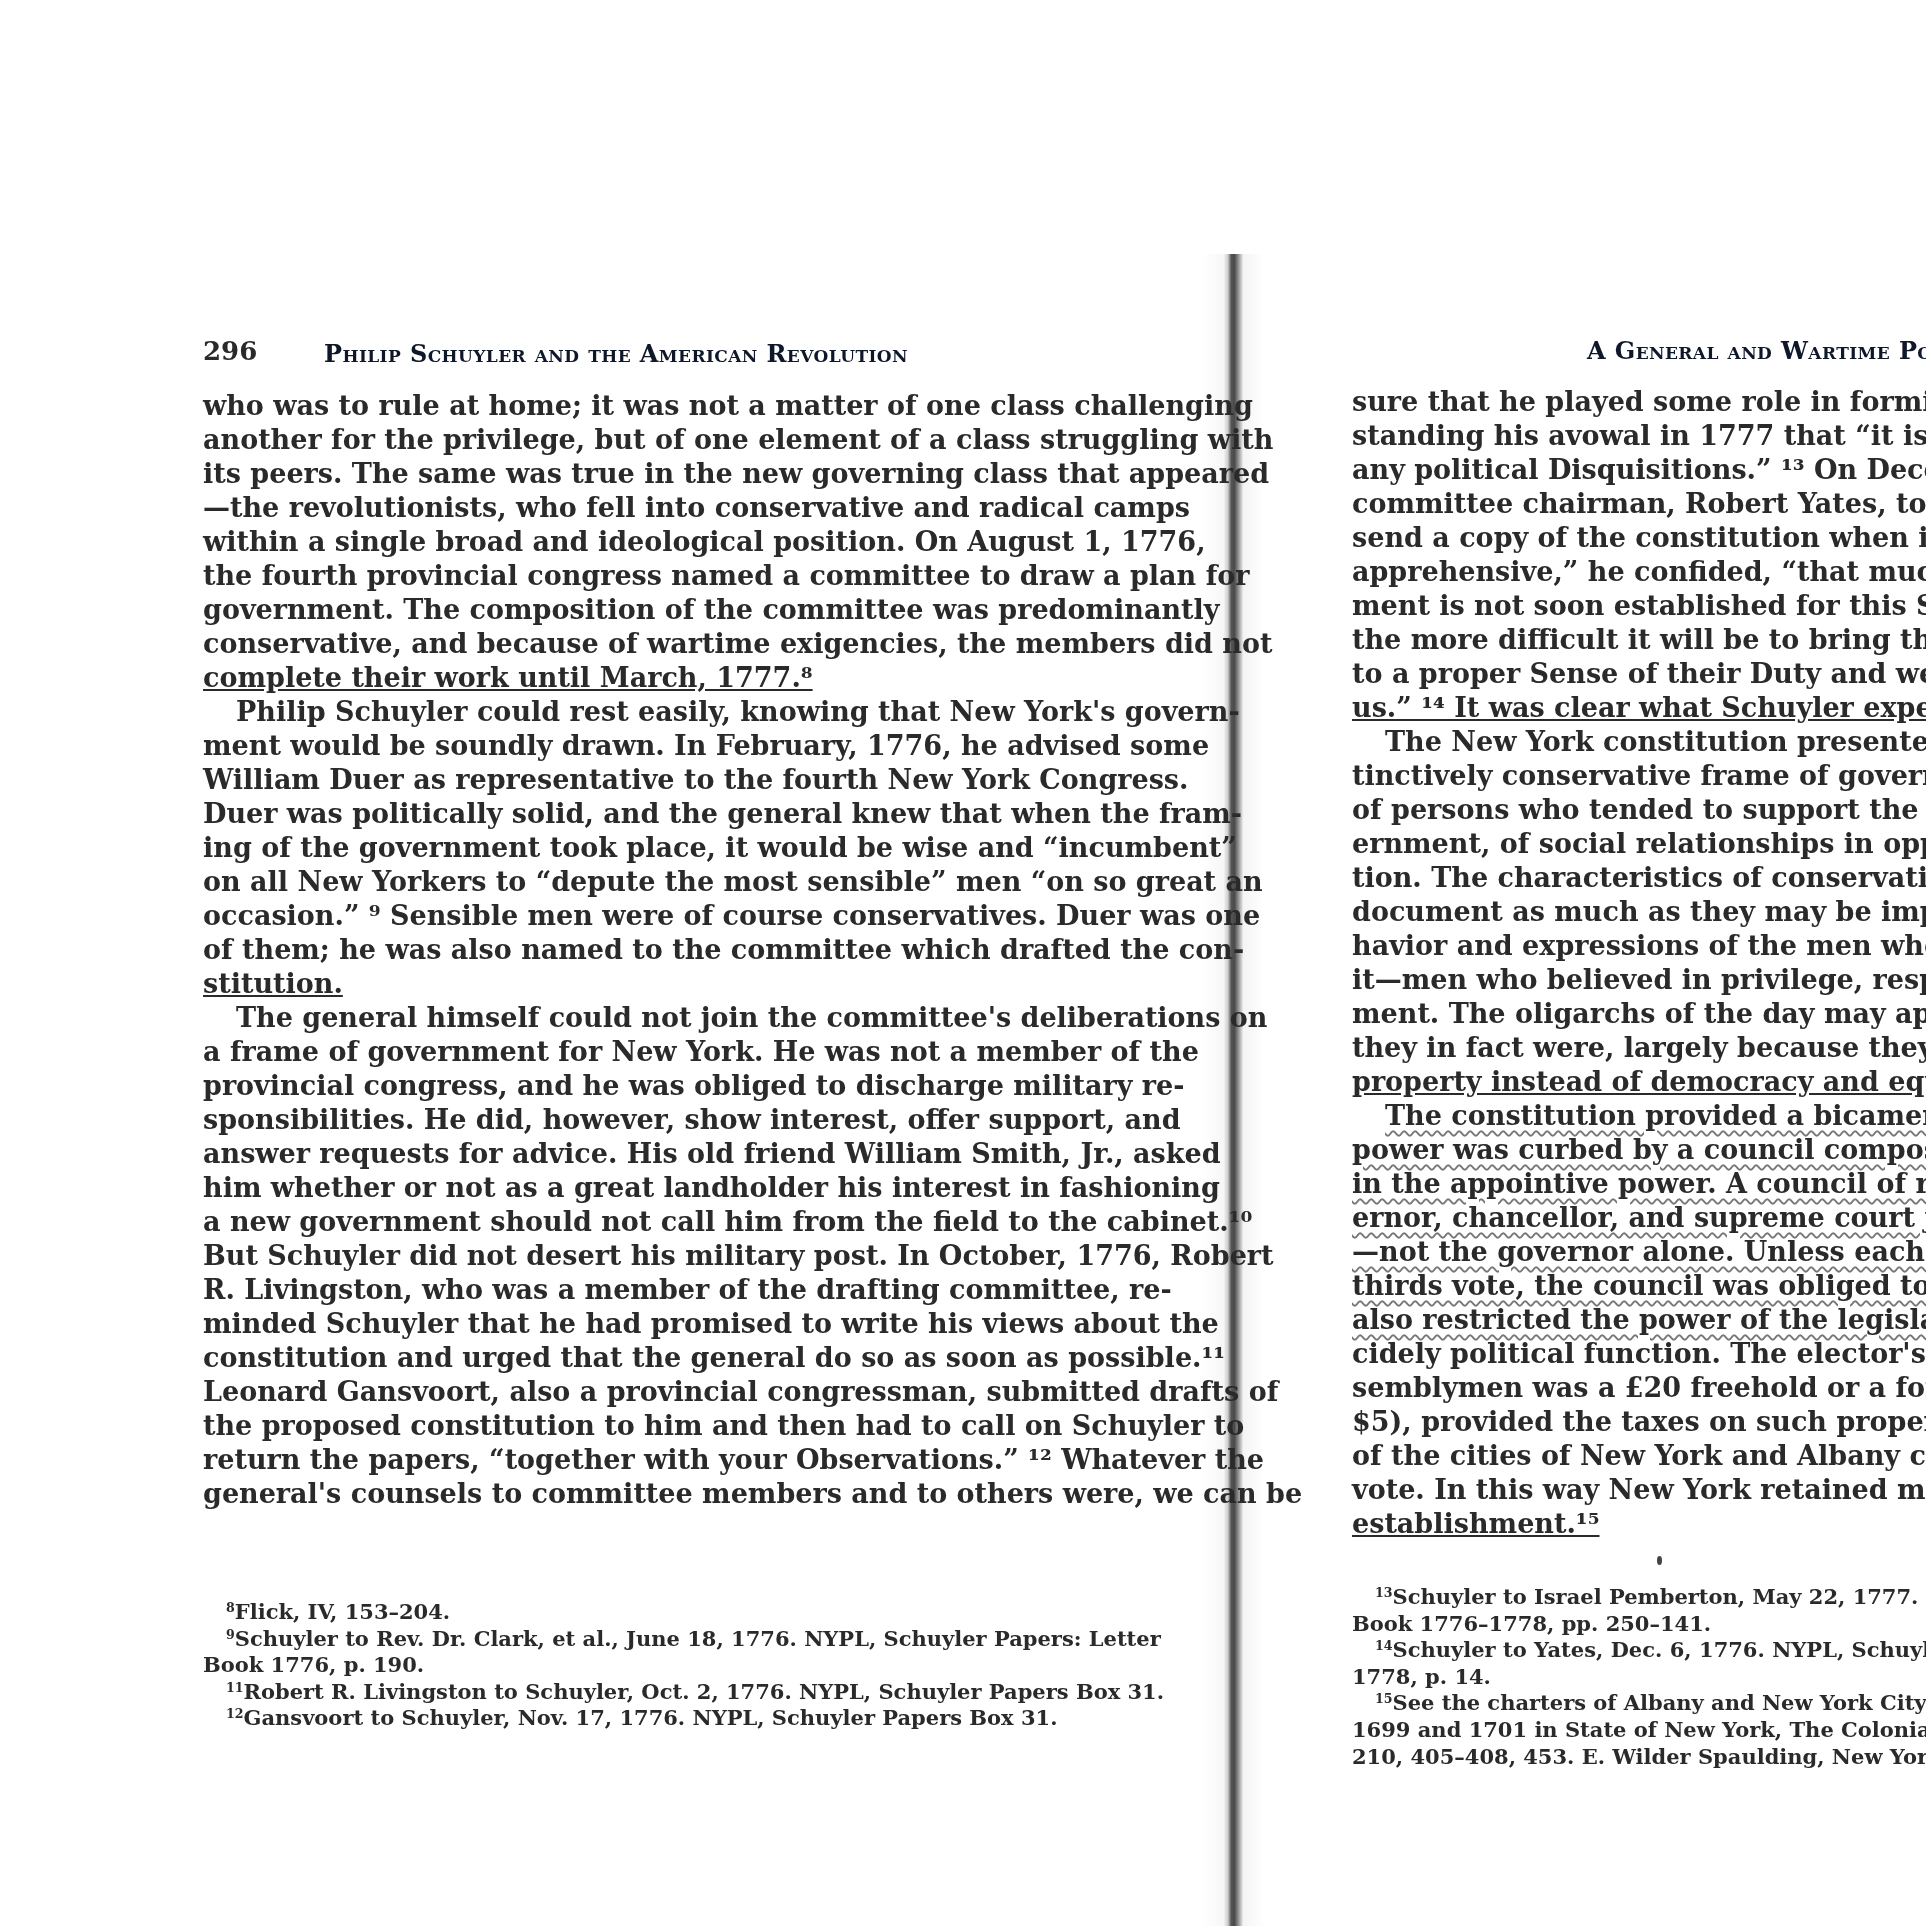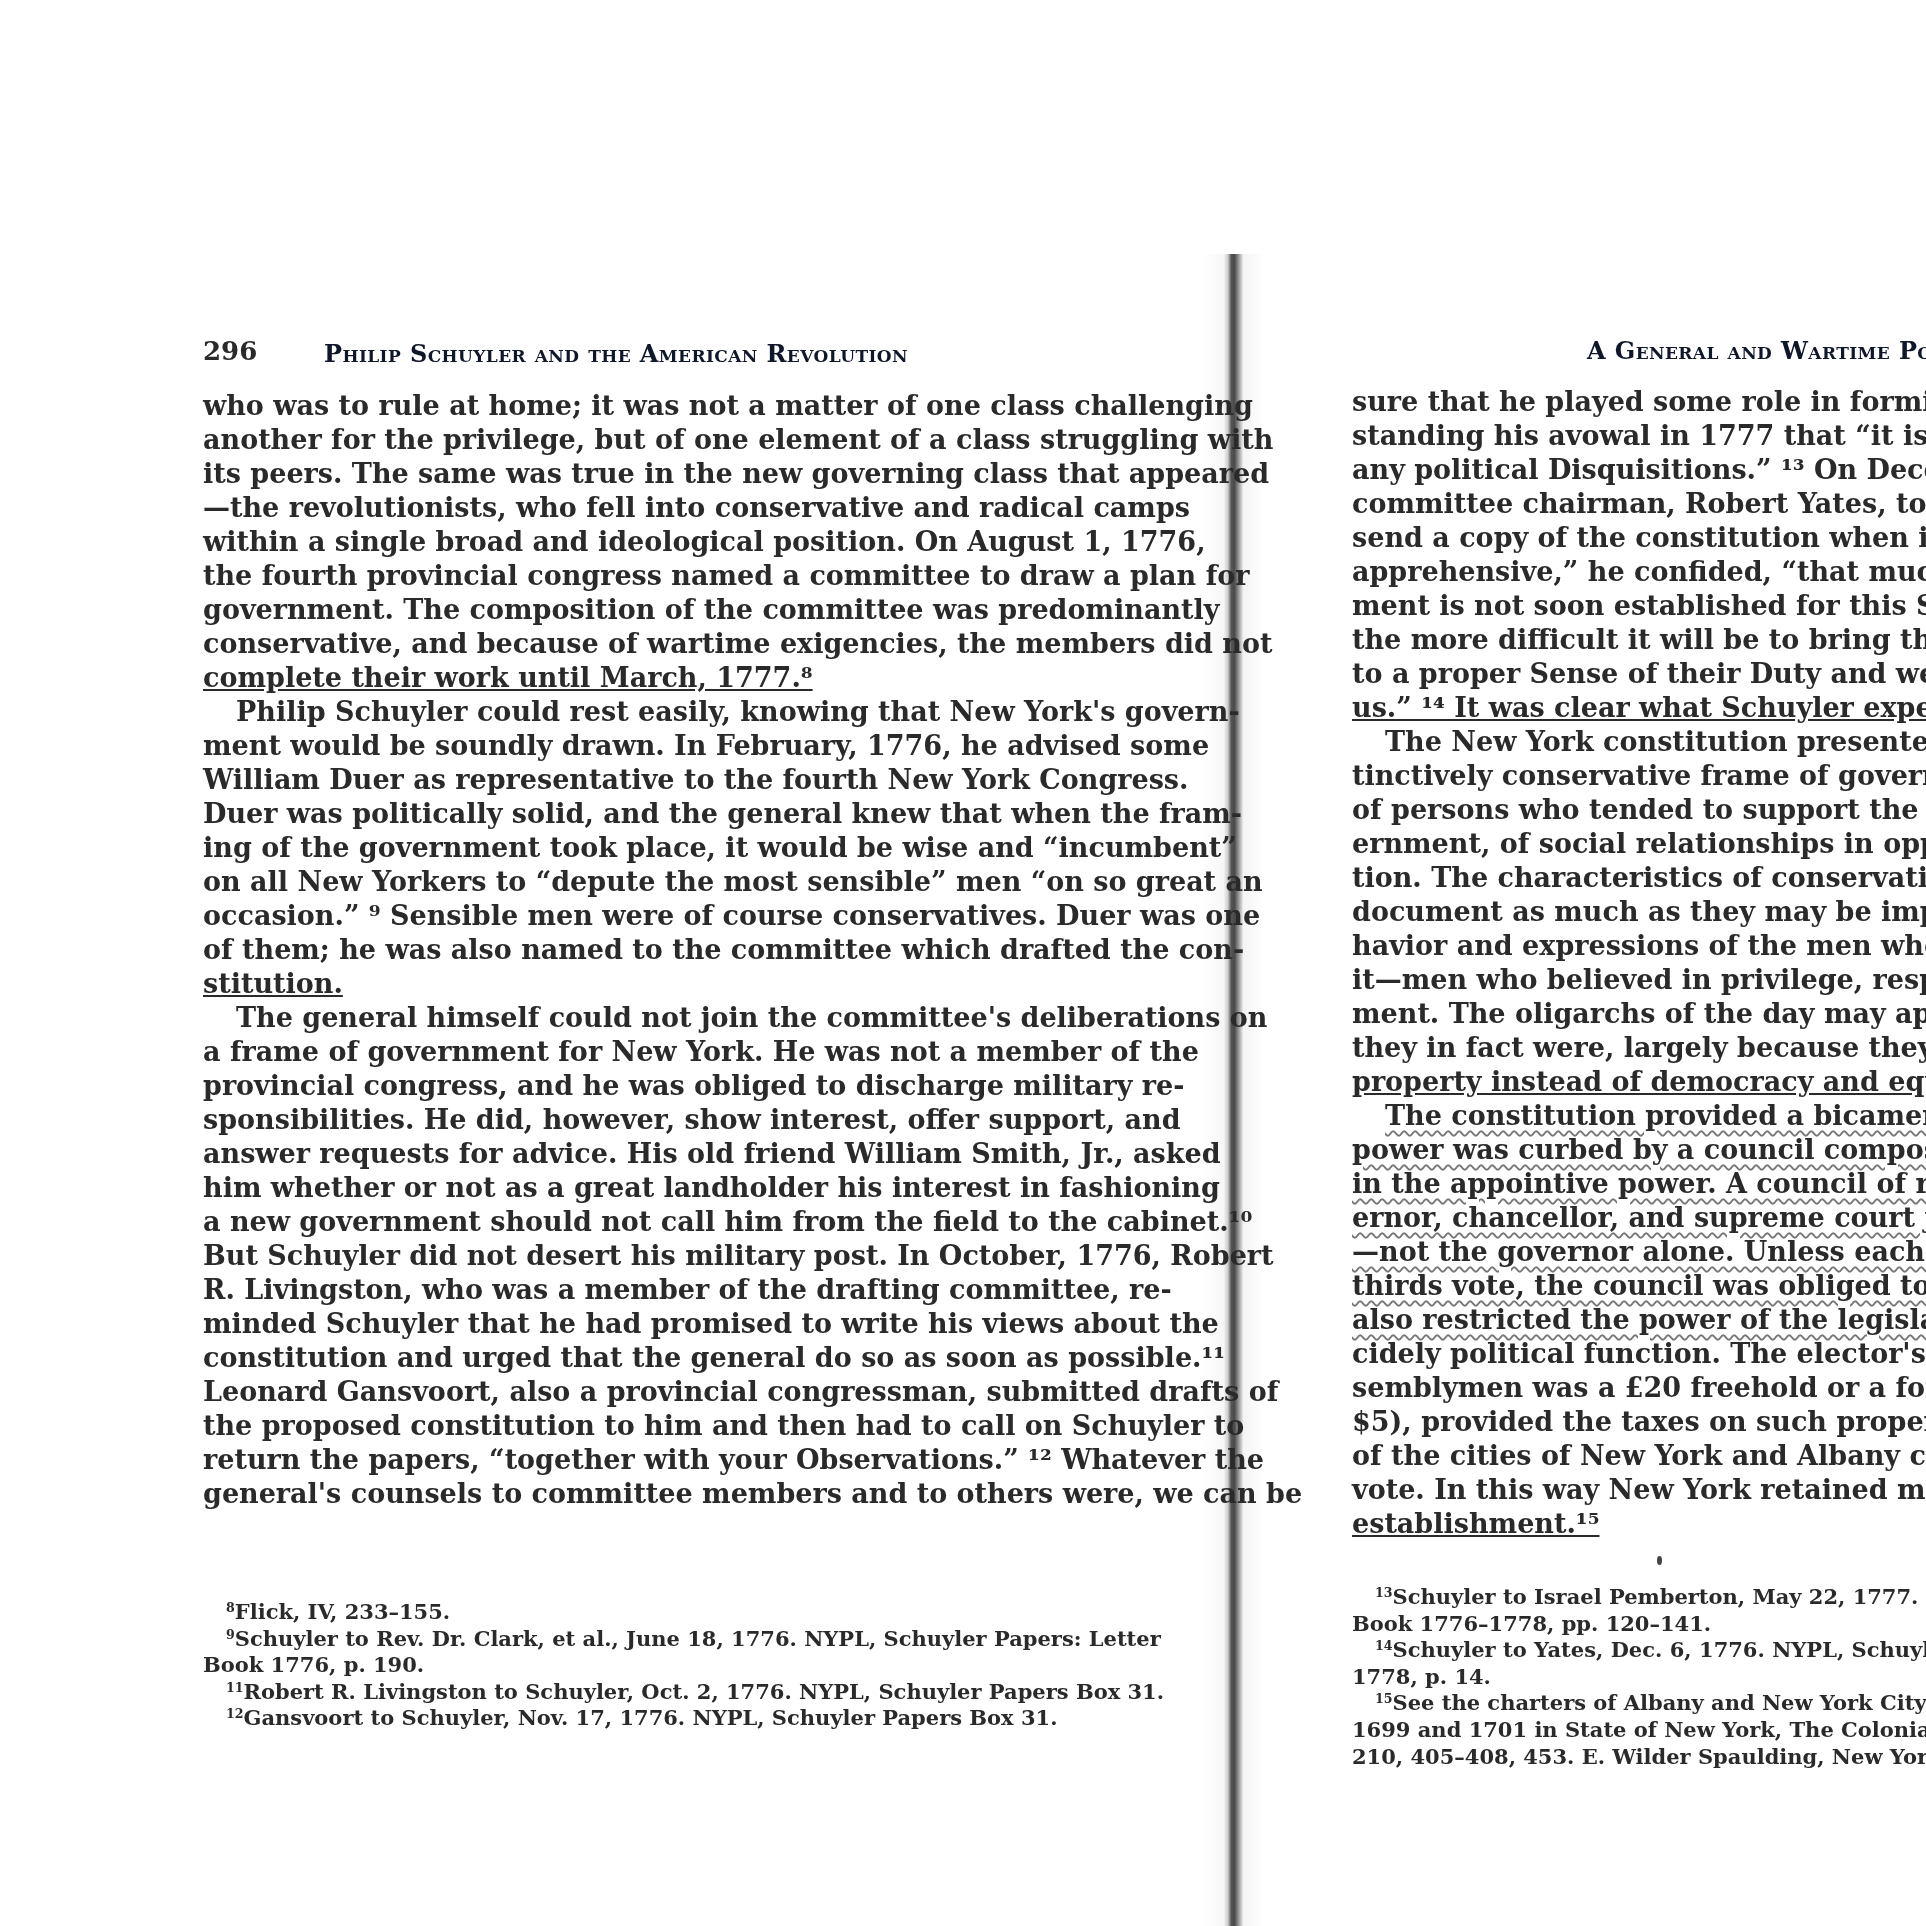--- a/index.html
+++ b/index.html
@@ -65,21 +65,21 @@
       <span class="line">R. Livingston, who was a member of the drafting committee, re-</span>
       <span class="line">minded Schuyler that he had promised to write his views about the</span>
       <span class="line">constitution and urged that the general do so as soon as possible.¹¹</span>
       <span class="line">Leonard Gansvoort, also a provincial congressman, submitted drafts of</span>
       <span class="line">the proposed constitution to him and then had to call on Schuyler to</span>
       <span class="line">return the papers, “together with your Observations.” ¹² Whatever the</span>
       <span class="line">general's counsels to committee members and to others were, we can be</span>
     </div>
   <div class="fn-block" id="left-fn" style="left:203px; top:1599px; width:907px;">
       <div class="fn">
-        <span class="l first last"><sup>8</sup><span>Flick, IV, 233–155.</span></span>
+        <span class="l first last"><sup>8</sup><span>Flick, IV, 153–204.</span></span>
       </div>
       <div class="fn">
         <span class="l first"><sup>9</sup><span>Schuyler to Rev. Dr. Clark, et al., June 18, 1776. NYPL, Schuyler Papers: Letter</span></span>
         <span class="l last"><span>Book 1776, p. 190.</span></span>
       </div>
       <div class="fn">
         <span class="l first last"><sup>11</sup><span>Robert R. Livingston to Schuyler, Oct. 2, 1776. NYPL, Schuyler Papers Box 31.</span></span>
       </div>
       <div class="fn">
         <span class="l first last"><sup>12</sup><span>Gansvoort to Schuyler, Nov. 17, 1776. NYPL, Schuyler Papers Box 31.</span></span>
@@ -122,21 +122,21 @@
       <span class="line">cidely political function. The elector's qualification to vote for as-</span>
       <span class="line">semblymen was a £20 freehold or a forty shilling leasehold (equal to</span>
       <span class="line">$5), provided the taxes on such property were not in arrears. Freemen</span>
       <span class="line">of the cities of New York and Albany continued to hold the right to</span>
       <span class="line">vote. In this way New York retained much of the flavor of her colonial</span>
       <span class="line last">establishment.¹⁵</span>
     </div>
   <div class="fn-block" id="right-fn" style="left:119px; top:1584px; width:921px;">
       <div class="fn">
         <span class="l first"><sup>13</sup><span>Schuyler to Israel Pemberton, May 22, 1777. NYPL, Schuyler Papers: Letter</span></span>
-        <span class="l last"><span>Book 1776–1778, pp. 120–141.</span></span>
+        <span class="l last"><span>Book 1776–1778, pp. 250–141.</span></span>
       </div>
       <div class="fn">
         <span class="l first"><sup>14</sup><span>Schuyler to Yates, Dec. 6, 1776. NYPL, Schuyler Papers: Letter Book 1776–</span></span>
         <span class="l last"><span>1778, p. 14.</span></span>
       </div>
       <div class="fn">
         <span class="l first"><sup>15</sup><span>See the charters of Albany and New York City (1686) and the election laws of</span></span>
         <span class="l"><span>1699 and 1701 in State of New York, The Colonial Laws of New York, I, 192–193,</span></span>
         <span class="l last"><span>210, 405–408, 453. E. Wilder Spaulding, New York in the Critical Period, 1783–1789</span></span>
       </div>

